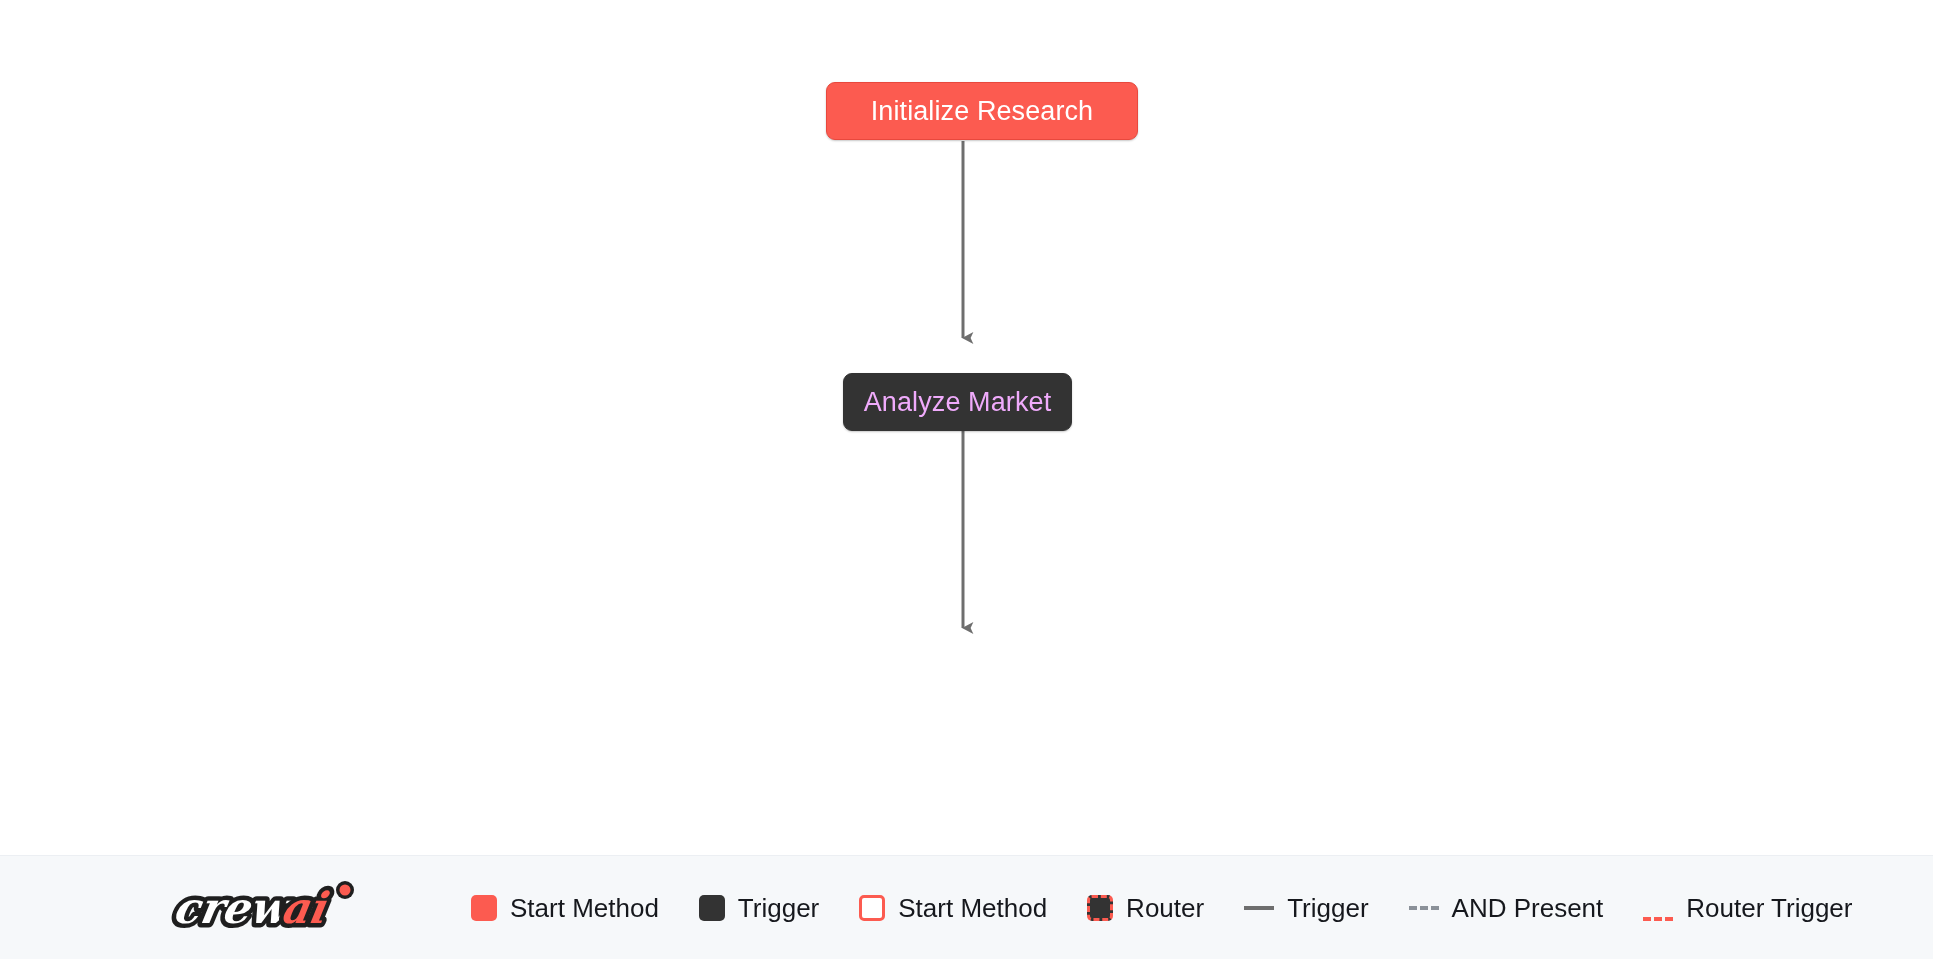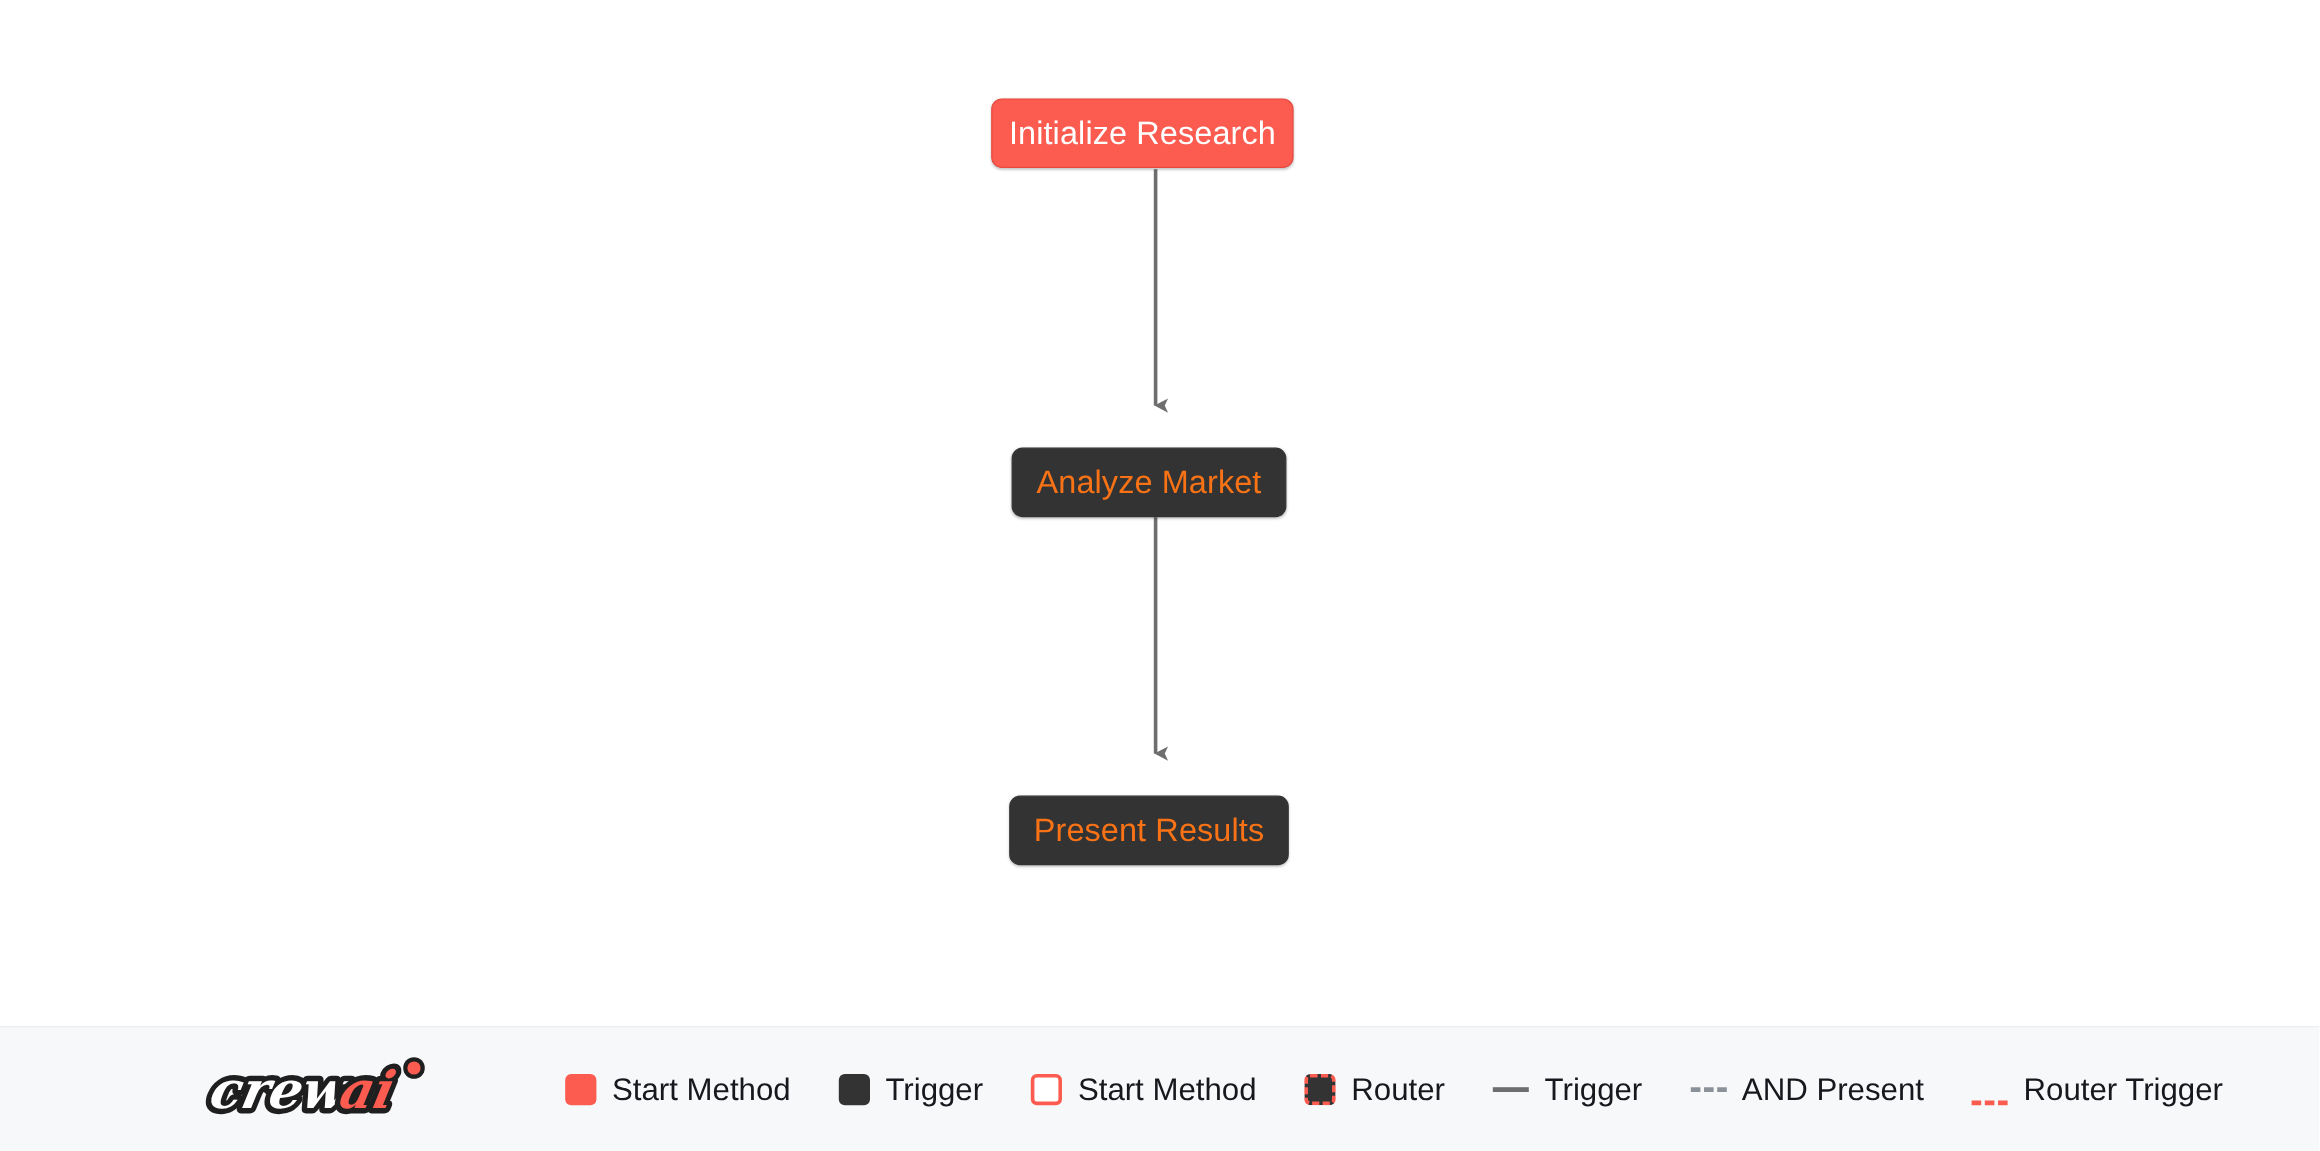--- a/index.html
+++ b/index.html
@@ -54,21 +54,21 @@
   .flow-node.node-start {
     background: #fc5b50;
     border: 1px solid #e8483d;
     color: #ffffff;
     box-shadow: 0 1px 2px rgba(0,0,0,0.22);
   }
 
   .flow-node.node-method {
     background: #333333;
     border: 1px solid #333333;
-    color: #f97316;
+    color: #f0abfc;
     box-shadow: 0 1px 2px rgba(0,0,0,0.22);
   }
 
   
   #legend-bar {
     position: absolute;
     left: 0;
     top: 855px;
     width: 1933px;
     height: 104px;
@@ -141,31 +141,28 @@
         <marker id="arrow-gray" markerWidth="13" markerHeight="13" refX="6.5" refY="11" orient="auto" markerUnits="userSpaceOnUse">
           <path d="M 0.6 0.6 L 6.5 12 L 12.4 0.6 L 6.5 3.4 Z" fill="#6e6e6e"></path>
         </marker>
       </defs>
 
       <path d="M 963 141 L 963 338" stroke="#6e6e6e" stroke-width="3" fill="none" marker-end="url(#arrow-gray)"></path>
 
       <path d="M 963 431 L 963 628" stroke="#6e6e6e" stroke-width="3" fill="none" marker-end="url(#arrow-gray)"></path>
     </svg>
 
-    <div class="flow-node node-start" style="left:826px; top:82px; width:252px; height:58px;">
+    <div class="flow-node node-start" style="left:826px; top:82px; width:312px; height:58px;">
       <span>Initialize Research</span>
     </div>
 
     <div class="flow-node node-method" style="left:843px; top:373px; width:229px; height:58px;">
       <span>Analyze Market</span>
     </div>
 
-    <div class="flow-node node-method" style="left:841px; top:663px; width:233px; height:58px;">
-      <span>Present Results</span>
-    </div>
 
   </div>
 
   <div id="legend-bar">
 
     <svg id="brand-logo" viewBox="0 0 218 62" xmlns="http://www.w3.org/2000/svg">
       <g transform="skewX(-12)">
         <text x="20" y="46" font-family="'DejaVu Serif', serif" font-size="43" font-weight="bold" font-style="italic" stroke="#1f1f1f" stroke-width="9" stroke-linejoin="round" fill="none">crew</text>
         <text x="20" y="46" font-family="'DejaVu Serif', serif" font-size="43" font-weight="bold" font-style="italic" fill="#ffffff">crew</text>
         <text x="128" y="46" font-family="'DejaVu Serif', serif" font-size="43" font-weight="bold" font-style="italic" stroke="#1f1f1f" stroke-width="9" stroke-linejoin="round" fill="none">ai</text>

